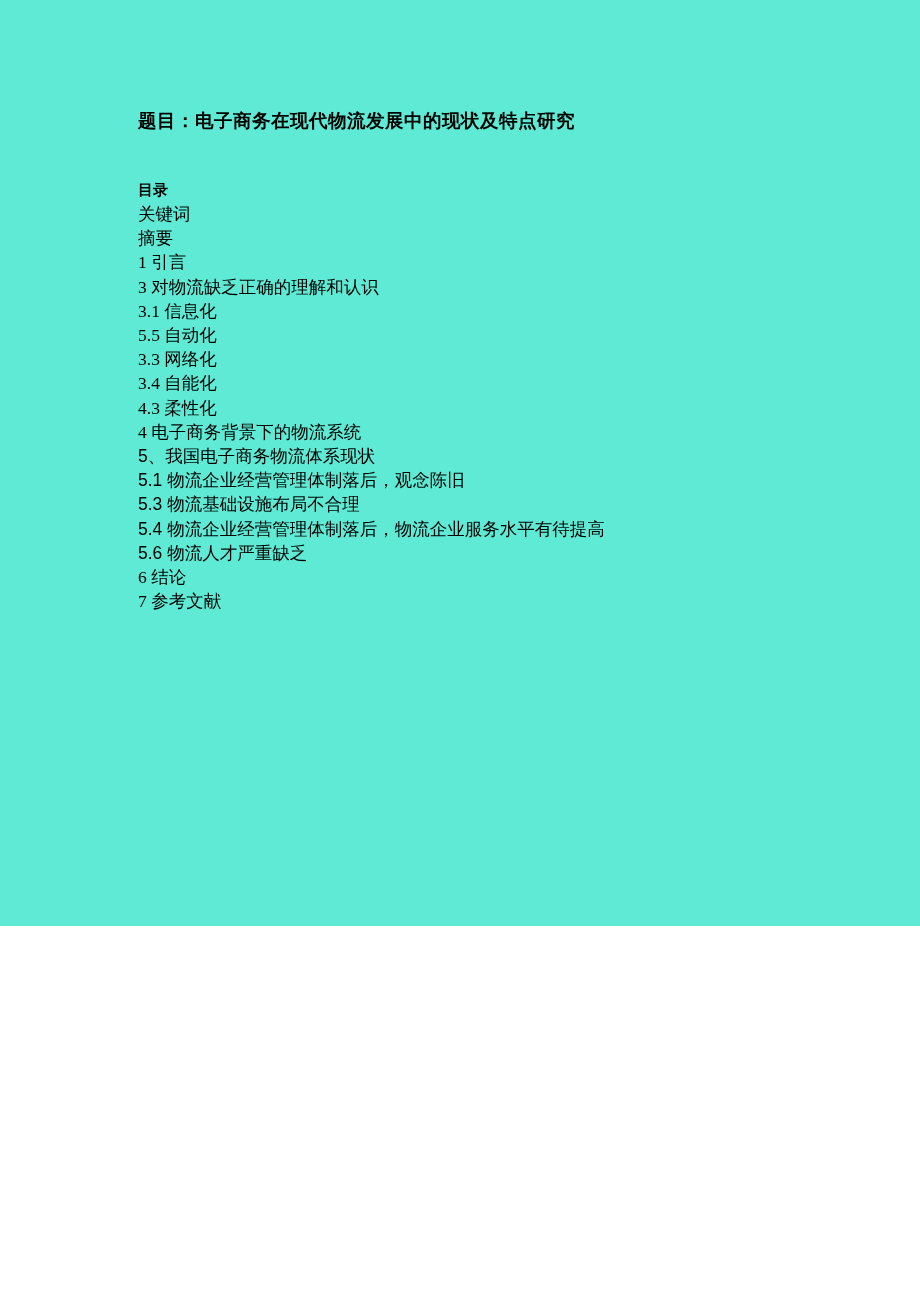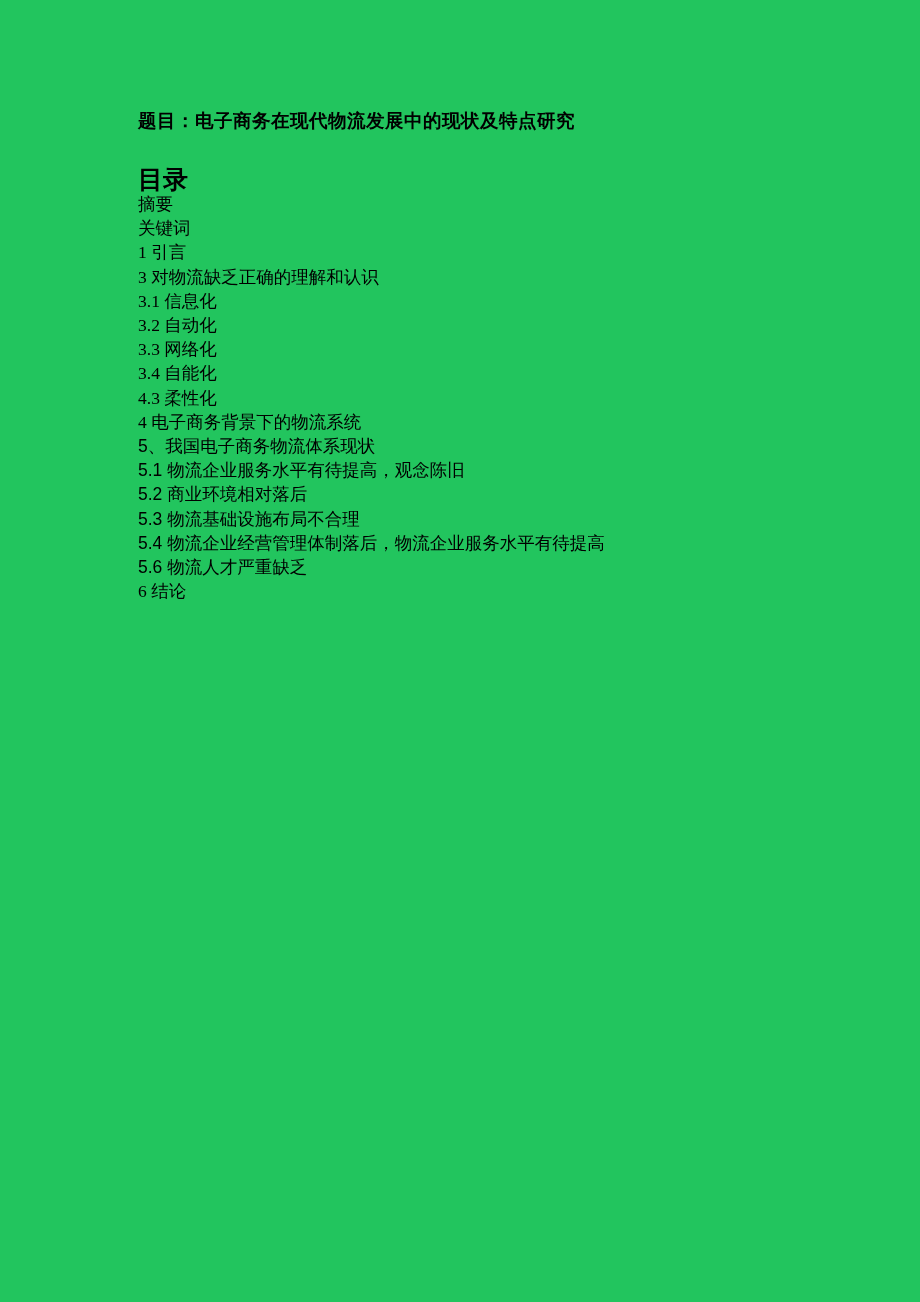--- a/index.html
+++ b/index.html
@@ -7,39 +7,39 @@
     width: 920px;
     height: 1302px;
     background: #ffffff;
     color: #000000;
     font-family: "Liberation Serif", "DejaVu Serif", serif;
     overflow: hidden;
   }
   .page {
     position: relative;
     width: 920px;
-    height: 1302px;
-    background: #22c55e;
+    height: 926px;
+    background: #5eead4;
   }
   .content {
     position: absolute;
     left: 138px;
     top: 108px;
     right: 60px;
   }
   .doc-title {
     font-size: 18.5px;
     font-weight: bold;
     line-height: 26px;
     white-space: pre-wrap;
     letter-spacing: 0.5px;
   }
   .toc-heading {
-    margin-top: 34px;
-    font-size: 25px;
+    margin-top: 44px;
+    font-size: 15px;
     font-weight: bold;
     line-height: 24px;
     white-space: pre-wrap;
   }
   .toc-line {
     font-size: 17.5px;
     line-height: 24.2px;
     white-space: pre-wrap;
   }
   .toc-line .num {
@@ -52,51 +52,51 @@
 </head>
 <body>
 
 <div class="page">
   <div class="content">
 
     <div class="doc-title">题目：电子商务在现代物流发展中的现状及特点研究</div>
 
     <div class="toc-heading">目录</div>
 
+    <div class="toc-line"><span class="num"></span><span>关键词</span></div>
+
     <div class="toc-line"><span class="num"></span><span>摘要</span></div>
-
-    <div class="toc-line"><span class="num"></span><span>关键词</span></div>
 
     <div class="toc-line"><span class="num">1 </span><span>引言</span></div>
 
 
     <div class="toc-line"><span class="num">3 </span><span>对物流缺乏正确的理解和认识</span></div>
 
     <div class="toc-line"><span class="num">3.1 </span><span>信息化</span></div>
 
-    <div class="toc-line"><span class="num">3.2 </span><span>自动化</span></div>
+    <div class="toc-line"><span class="num">5.5 </span><span>自动化</span></div>
 
     <div class="toc-line"><span class="num">3.3 </span><span>网络化</span></div>
 
     <div class="toc-line"><span class="num">3.4 </span><span>自能化</span></div>
 
     <div class="toc-line"><span class="num">4.3 </span><span>柔性化</span></div>
 
     <div class="toc-line"><span class="num">4 </span><span>电子商务背景下的物流系统</span></div>
 
     <div class="toc-line"><span class="num sans">5、</span><span>我国电子商务物流体系现状</span></div>
 
-    <div class="toc-line"><span class="num sans">5.1 </span><span>物流企业服务水平有待提高，观念陈旧</span></div>
+    <div class="toc-line"><span class="num sans">5.1 </span><span>物流企业经营管理体制落后，观念陈旧</span></div>
 
-    <div class="toc-line"><span class="num sans">5.2 </span><span>商业环境相对落后</span></div>
 
     <div class="toc-line"><span class="num sans">5.3 </span><span>物流基础设施布局不合理</span></div>
 
     <div class="toc-line"><span class="num sans">5.4 </span><span>物流企业经营管理体制落后，物流企业服务水平有待提高</span></div>
 
 
     <div class="toc-line"><span class="num sans">5.6 </span><span>物流人才严重缺乏</span></div>
 
     <div class="toc-line"><span class="num">6 </span><span>结论</span></div>
 
+    <div class="toc-line"><span class="num">7 </span><span>参考文献</span></div>
 
   </div>
 </div>
 
 </body></html>

